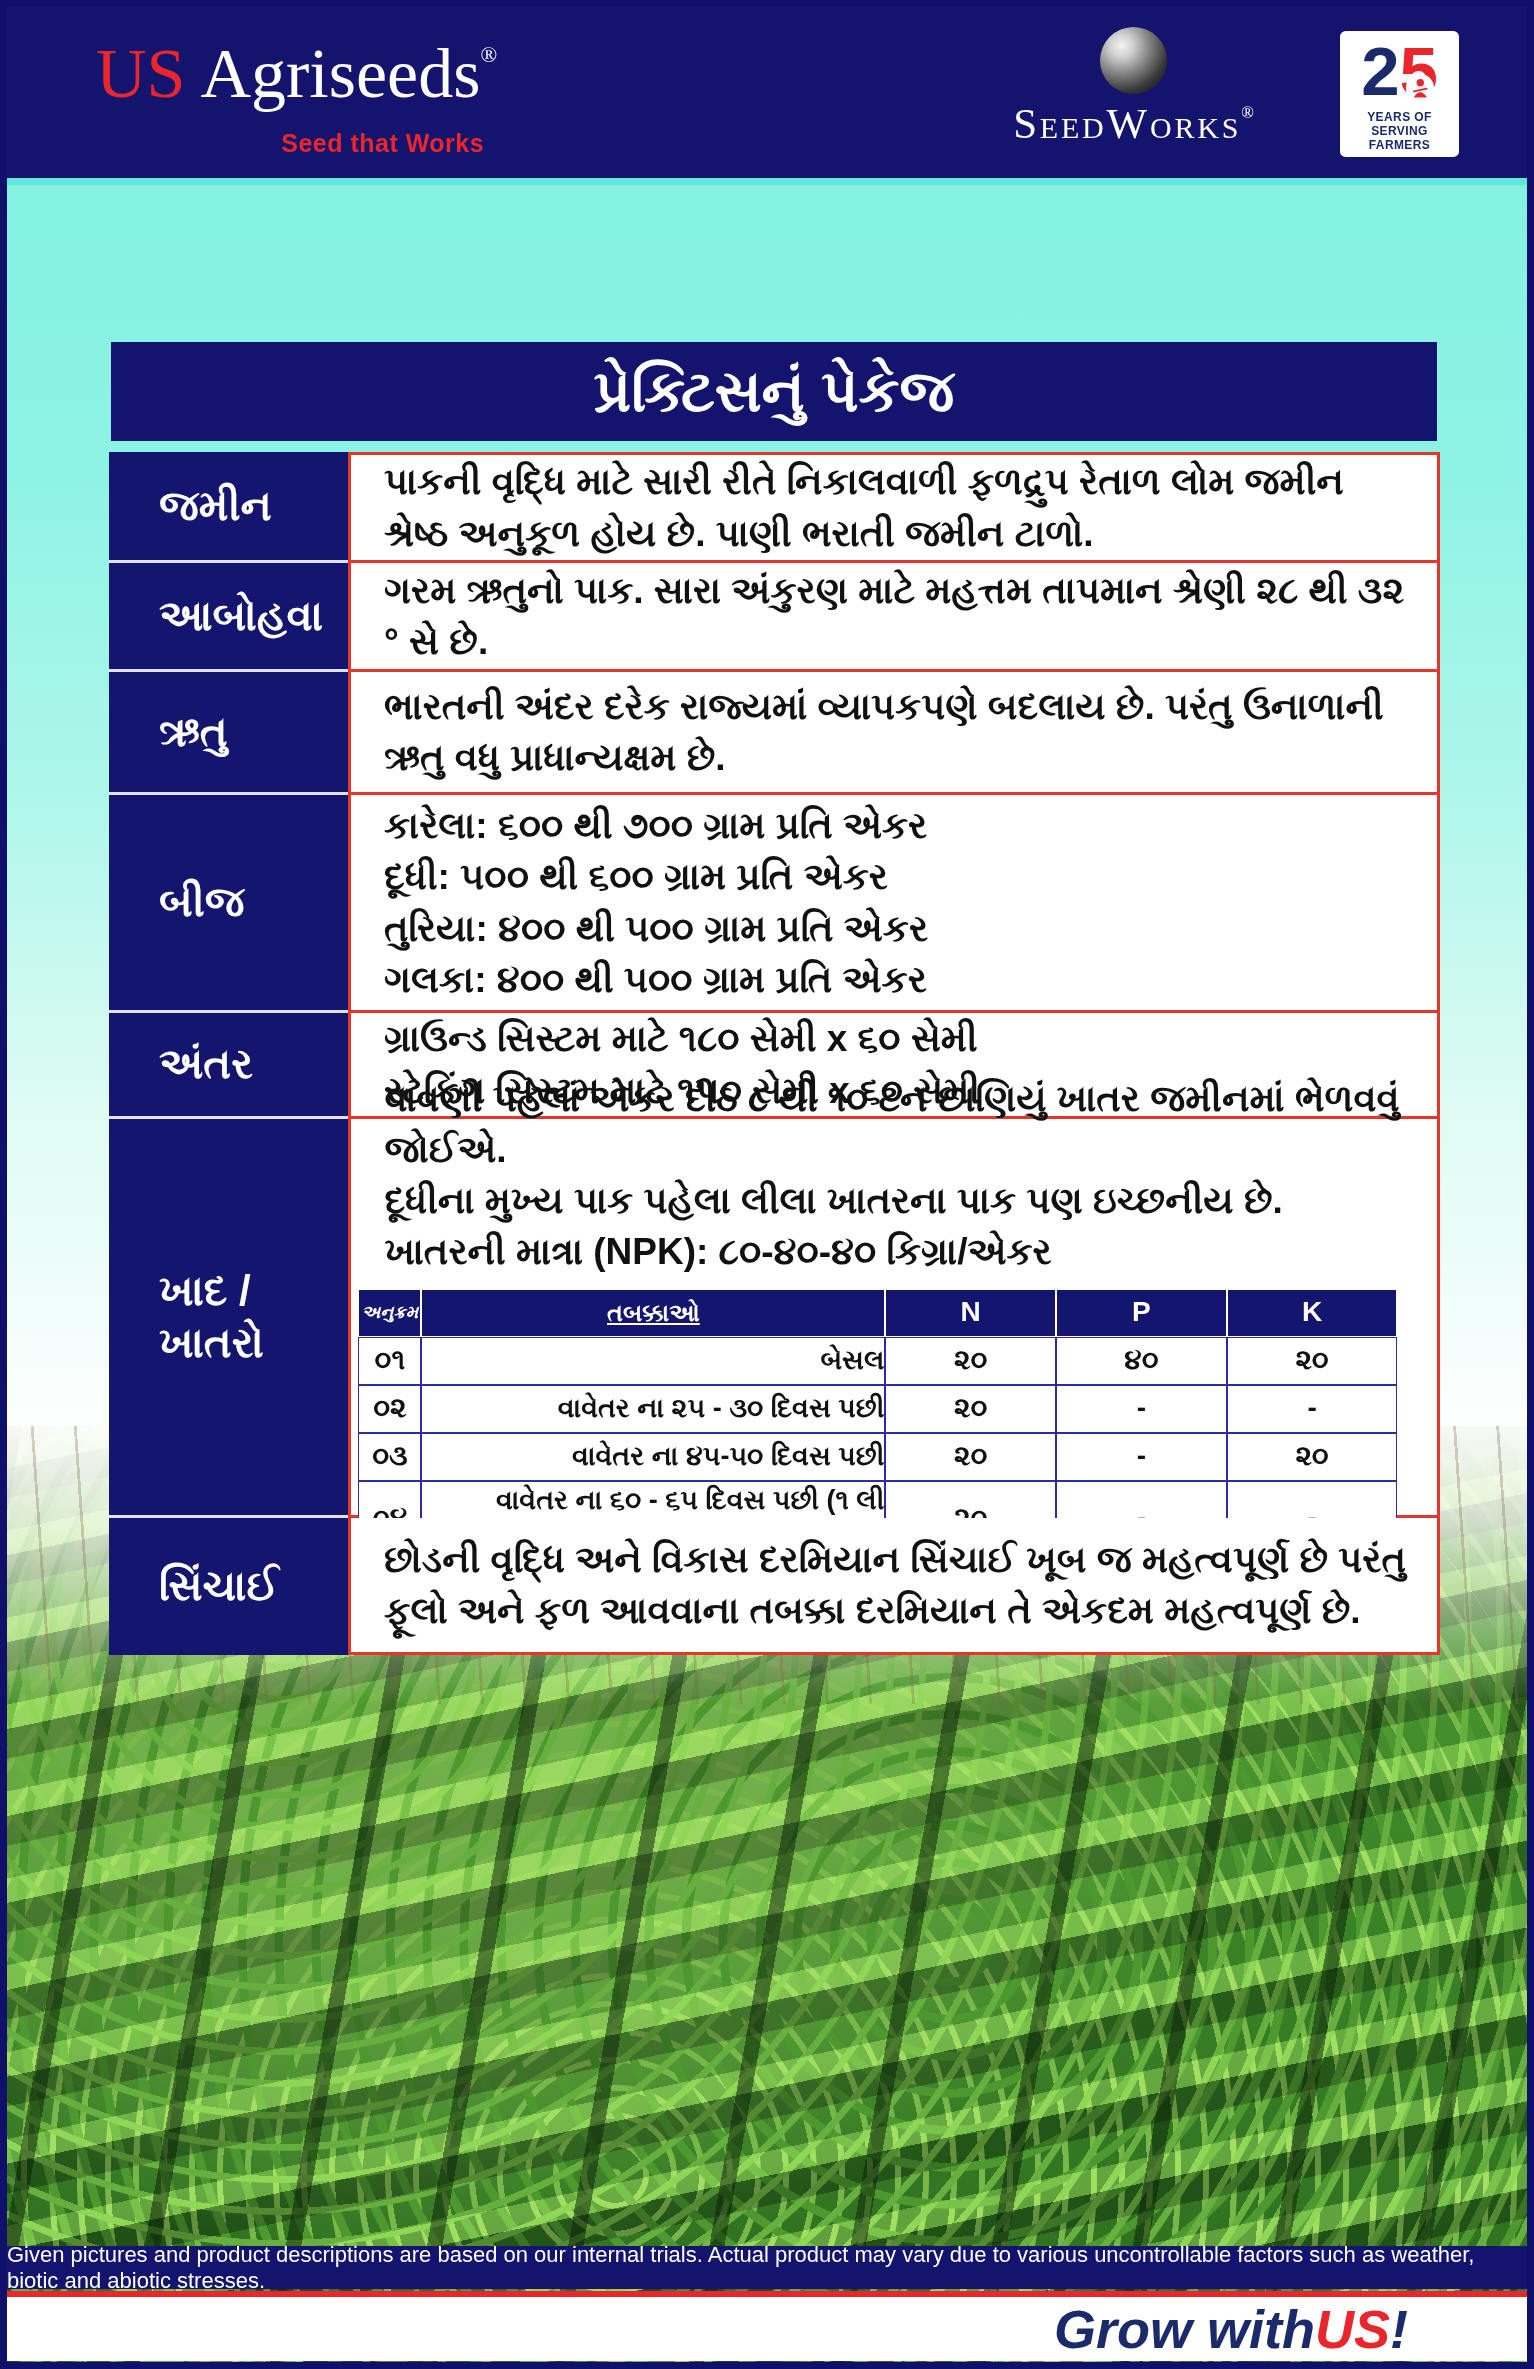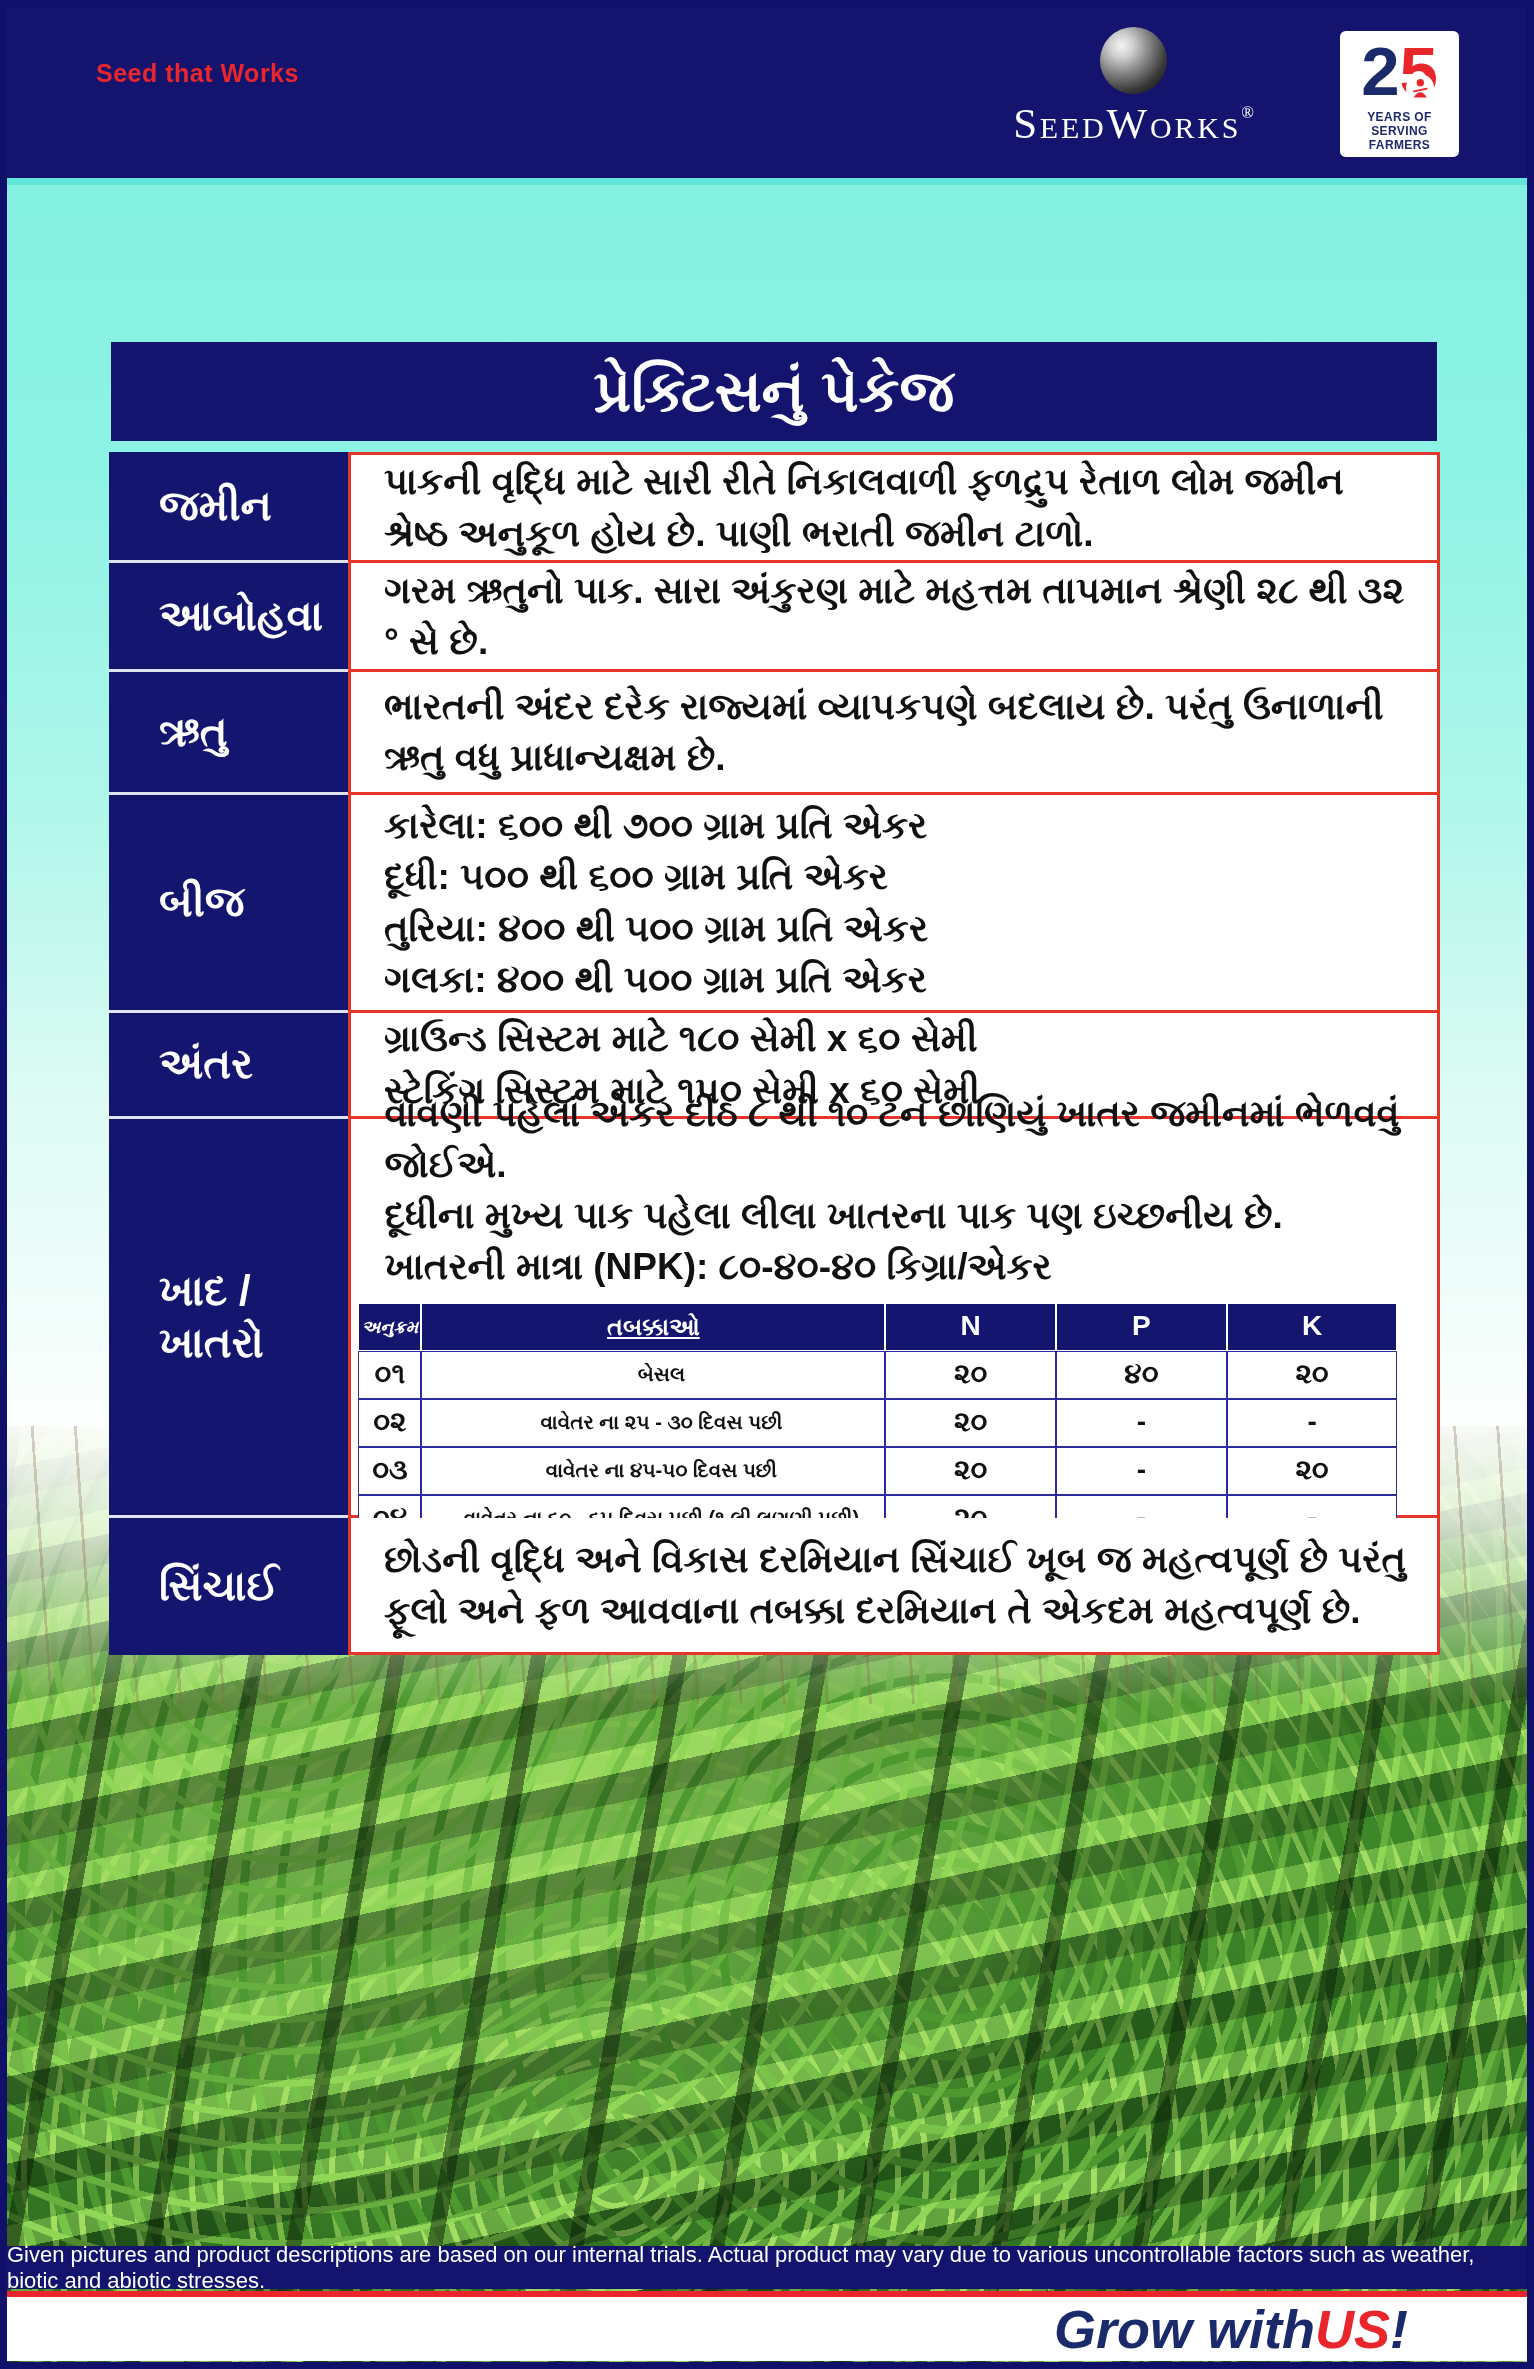--- a/index.html
+++ b/index.html
@@ -68,21 +68,21 @@
   .cnt p{margin:0;}
   
   .npk{width:1039px;border-collapse:separate;border-spacing:0;margin:11px 0 3.7px 0;table-layout:fixed;}
   .npk th{background:#14156f;color:#fff;font-weight:bold;text-align:center;
     border:1.9px solid #fff;height:48px;font-size:24px;padding:0;}
   .npk th.seq{font-size:17.6px;width:63px;font-style:italic;}
   .npk th.stage{width:464px;text-decoration:underline;}
   .npk th.n,.npk th.p,.npk th.k{font-size:28px;}
   .npk td{border:1.9px solid #2b2d9e;height:48px;font-weight:bold;font-size:28px;color:#111;
     text-align:center;background:#fff;padding:0;}
-  .npk td.stage{text-align:center;padding-left:16px;font-size:20px;}
+  .npk td.stage{text-align:right;padding-left:16px;font-size:27px;}
   
   .disclaimer{position:absolute;left:0;right:0;top:2239px;height:43px;background:#14146e;z-index:3;
     display:flex;align-items:center;justify-content:center;color:#fff;font-size:22px;}
   .redline{position:absolute;left:0;right:0;top:2284px;height:6.5px;background:#e8262b;z-index:3;}
   .footer{position:absolute;left:0;right:0;top:2290px;height:64px;background:#fff;z-index:3;
     display:flex;align-items:center;justify-content:flex-end;padding-right:119px;
     font-style:italic;font-weight:bold;font-size:54px;color:#1b2a6b;}
   .footer .us-red{color:#e8262b;}
 </style>
 </head>
@@ -90,20 +90,23 @@
 
 <div class="poster">
 
   <div class="sky"></div>
   <div class="field">
     <div class="haze"></div>
   </div>
 
   <header class="topbar">
     <div class="brand">
+      <div class="brand-main">
+        <span class="us">US</span><span class="agri">Agriseeds</span><span class="reg">®</span>
+      </div>
       <div class="tagline">Seed that Works</div>
     </div>
 
     <div class="seedworks">
       <span class="sphere"></span>
       <div class="sw-text">
         <span>SeedWorks</span><span class="sw-reg">®</span>
       </div>
     </div>
 

